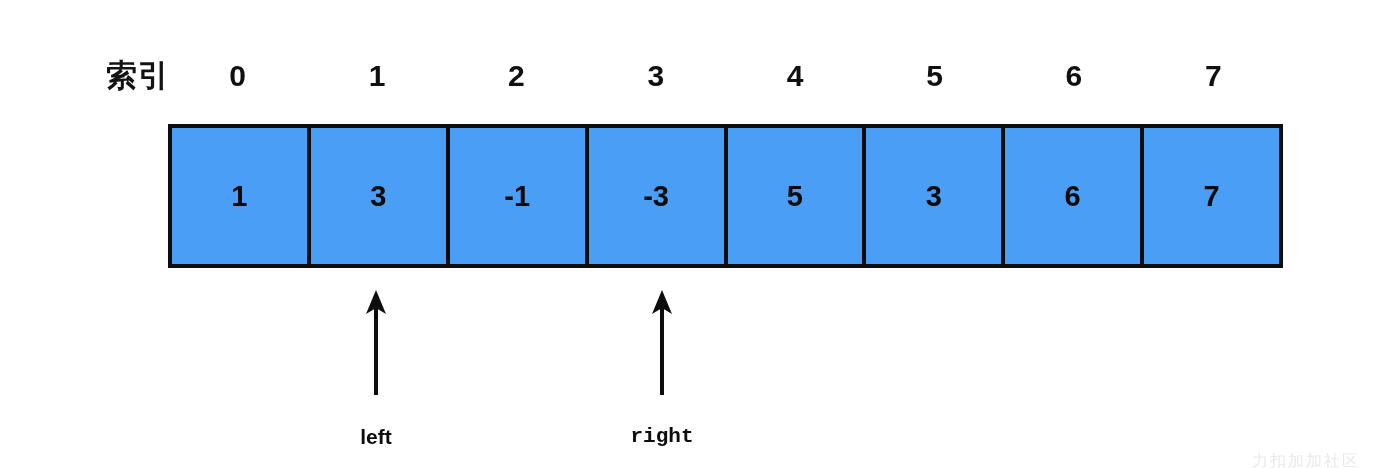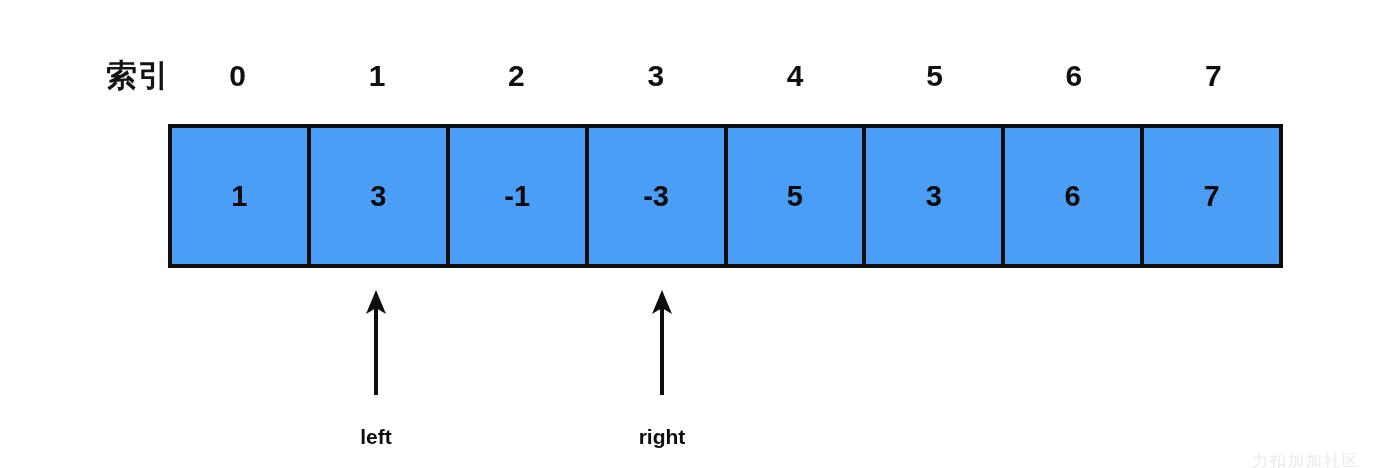--- a/index.html
+++ b/index.html
@@ -98,21 +98,21 @@
   }
   .pointer .ptr-label {
     margin-top: 24px;
     text-align: center;
     font-size: 21px;
     font-weight: 700;
     color: #0d0d0d;
     line-height: 34px;
   }
   #pointer-left  { left: 316px; }
-  #pointer-right { left: 602px; }
+  #pointer-right { left: 602px; font-family: Liberation Mono, monospace; }
 
   
   .watermark {
     position: absolute;
     right: 26px;
     bottom: -4px;
     font-size: 16px;
     color: #e9e9e9;
     letter-spacing: 2px;
     white-space: nowrap;

